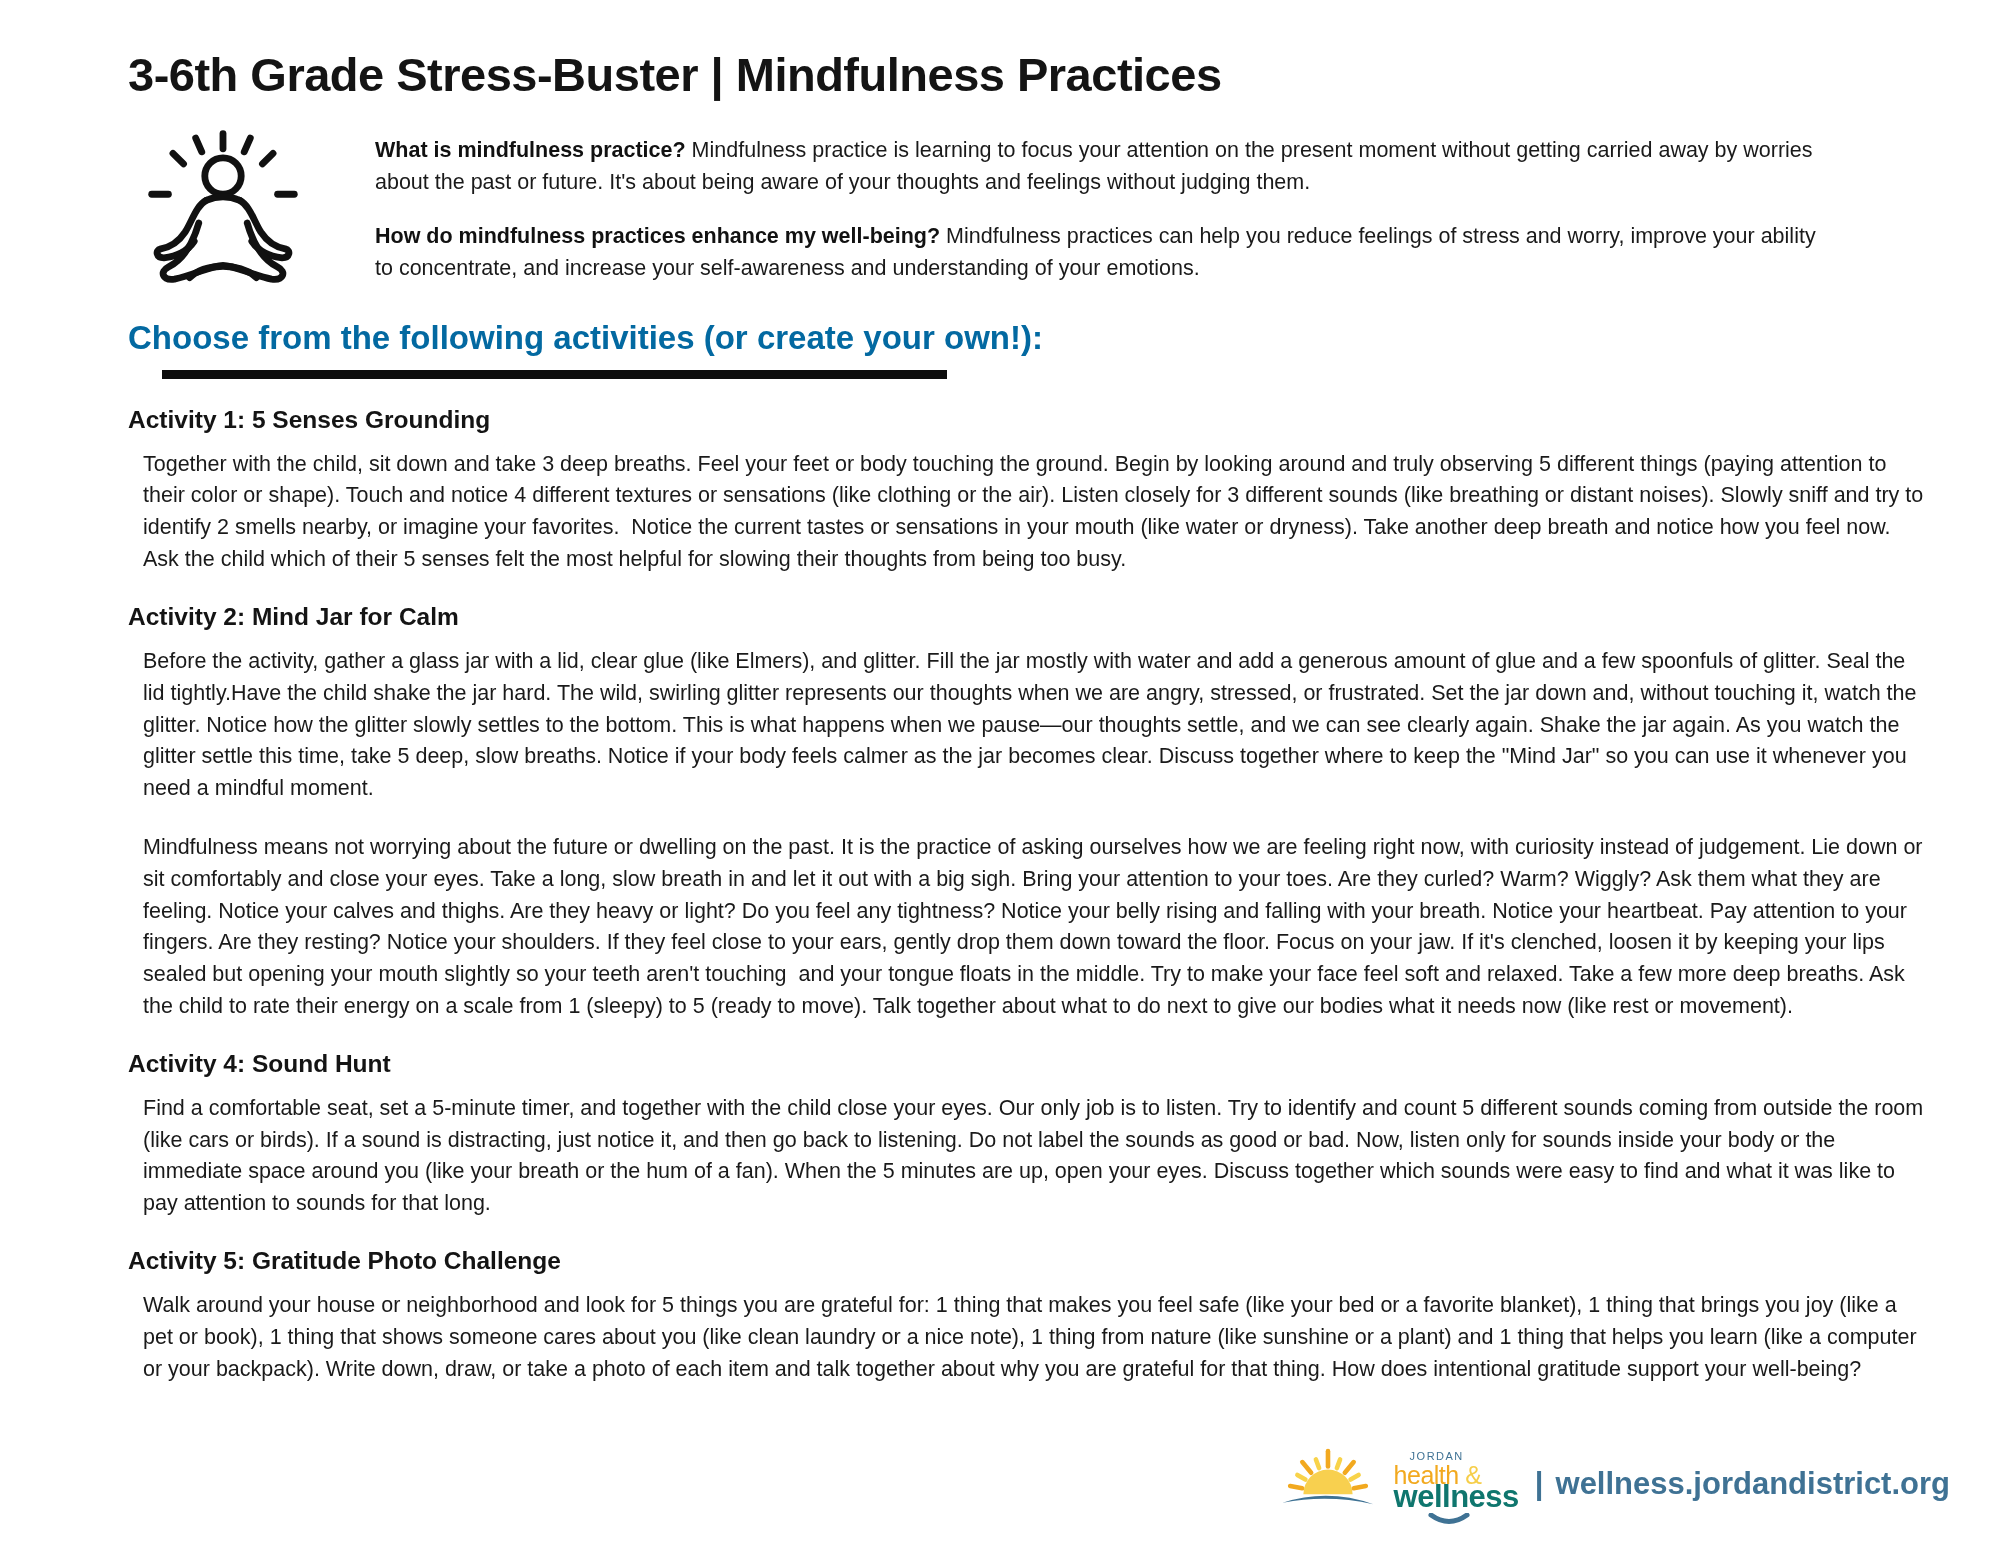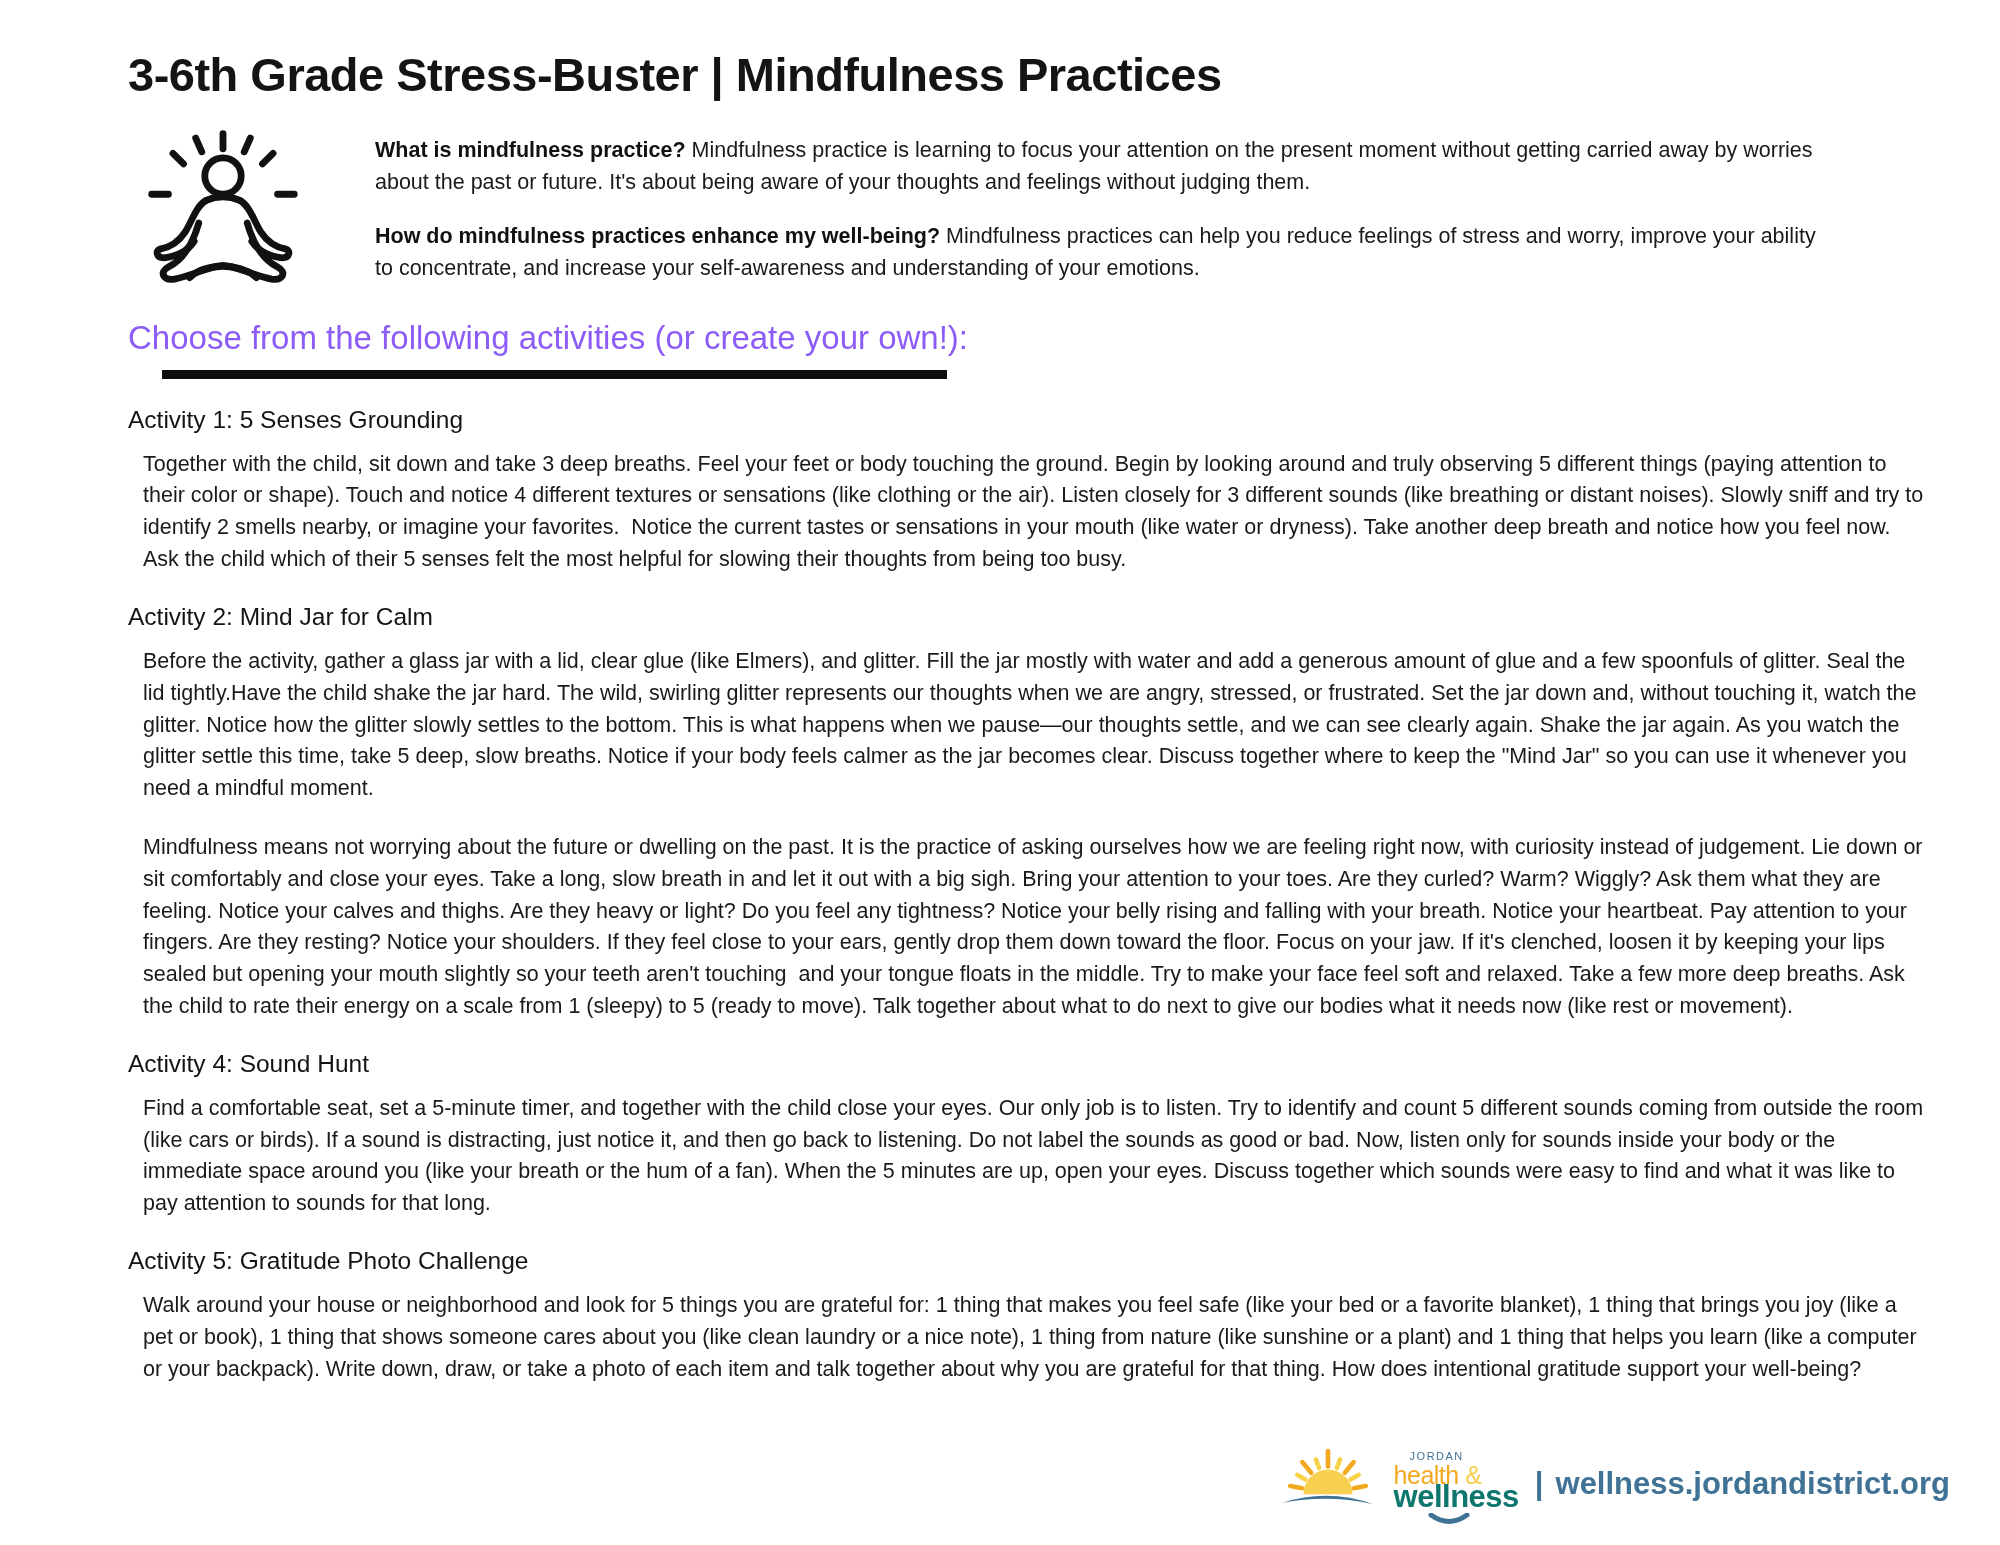--- a/index.html
+++ b/index.html
@@ -42,35 +42,35 @@
   .intro-text {
     padding-top: 8px;
     font-size: 21.5px;
     line-height: 1.5;
     max-width: 1475px;
   }
   .intro-text p { margin: 0 0 21px 16px; }
   .intro-text strong { font-weight: 700; color: #111; }
   .section-heading {
     font-size: 33px;
-    font-weight: 400;
-    color: #8b5cf6;
+    font-weight: 700;
+    color: #0369a1;
     margin: 6px 0 12px 0;
     line-height: 1.2;
   }
   .heading-underline {
     width: 785px;
     height: 9px;
     background: #0d0d0d;
     margin: 8px 0 10px 34px;
   }
   .activity { margin-top: 27px; }
   .activity-title {
     font-size: 24.5px;
-    font-weight: 400;
+    font-weight: 700;
     color: #141414;
     margin: 0 0 11px 0;
   }
   .activity-body {
     font-size: 21.5px;
     line-height: 1.48;
     margin: 15px;
     white-space: pre-wrap;
     max-width: 1820px;
   }

